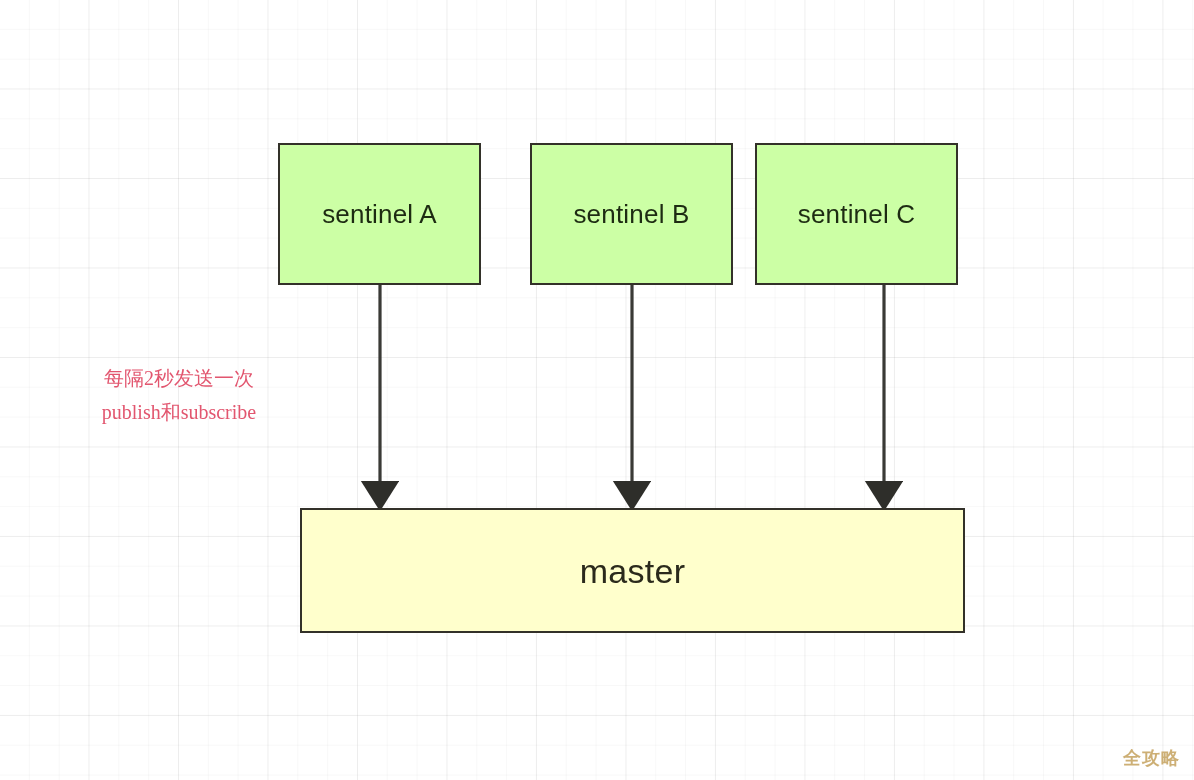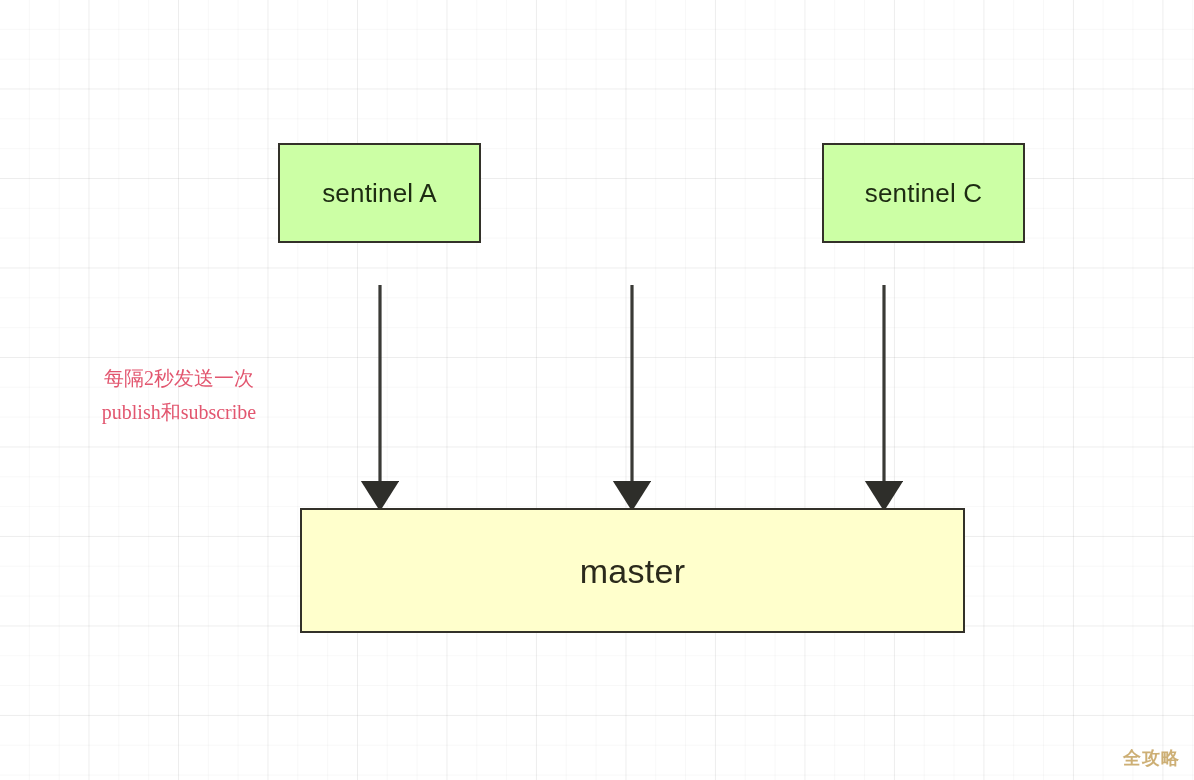--- a/index.html
+++ b/index.html
@@ -33,34 +33,34 @@
     box-sizing: border-box;
     display: flex;
     align-items: center;
     justify-content: center;
     border: 2px solid #333129;
   }
 
   .node-sentinel {
     background: #ccffa5;
     width: 203px;
-    height: 100px;
+    height: 142px;
     top: 143px;
   }
 
   .node-sentinel .node-label {
     font-size: 26px;
     color: #1d2b12;
     letter-spacing: 0.2px;
     line-height: 1;
   }
 
   #node-sentinel-a { left: 278px; }
   #node-sentinel-b { left: 530px; }
-  #node-sentinel-c { left: 822px; align-items: center; }
+  #node-sentinel-c { left: 755px; align-items: center; }
 
   #node-master {
     left: 300px;
     top: 508px;
     width: 665px;
     height: 125px;
     background: #ffffcc;
   }
 
   #node-master .node-label {
@@ -121,20 +121,23 @@
 
     <line x1="632" y1="285" x2="632" y2="486" stroke="#3a3a36" stroke-width="3.2" marker-end="url(#arrowhead)"></line>
 
     <line x1="884" y1="285" x2="884" y2="486" stroke="#3a3a36" stroke-width="3.2" marker-end="url(#arrowhead)"></line>
   </svg>
 
   <div class="node node-sentinel" id="node-sentinel-a">
     <span class="node-label">sentinel A</span>
   </div>
 
+  <div class="node node-sentinel" id="node-sentinel-b">
+    <span class="node-label">sentinel B</span>
+  </div>
 
   <div class="node node-sentinel" id="node-sentinel-c">
     <span class="node-label">sentinel C</span>
   </div>
 
   <div class="node" id="node-master">
     <span class="node-label">master</span>
   </div>
 
   <div id="annotation-interval">每隔2秒发送一次

